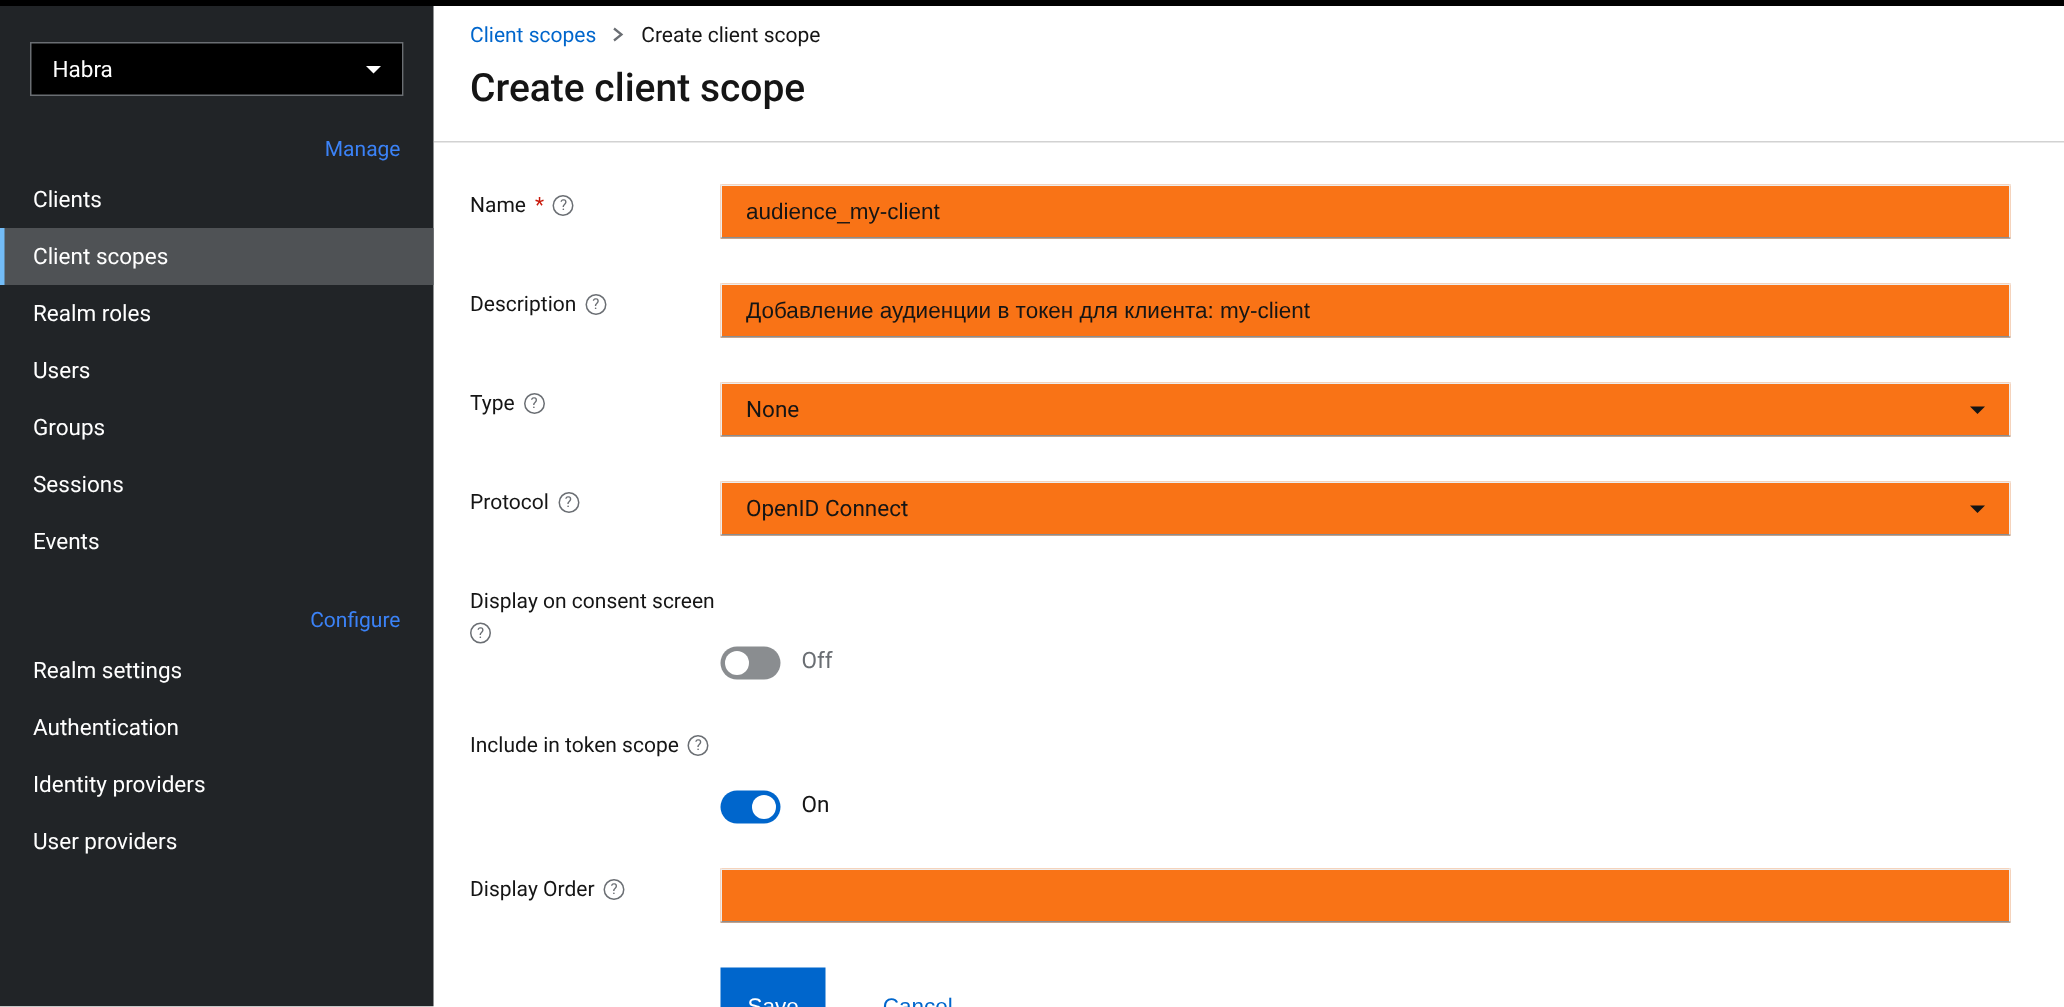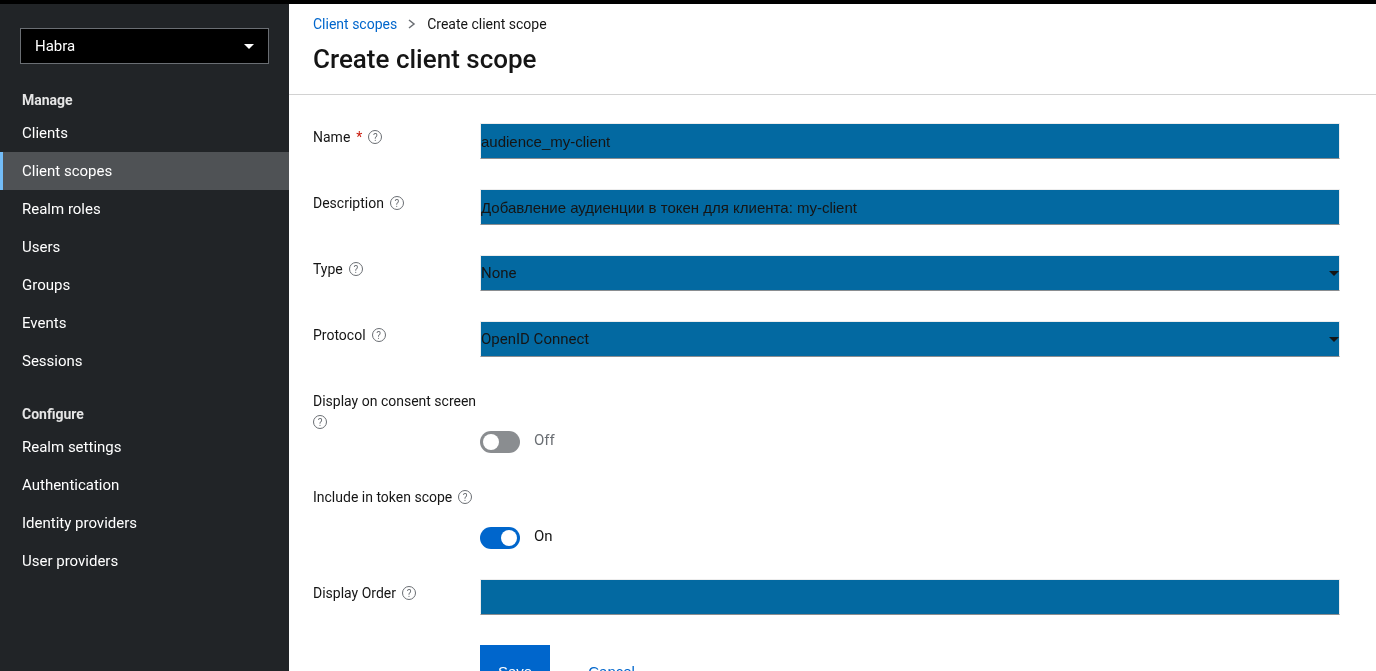--- a/index.html
+++ b/index.html
@@ -47,24 +47,25 @@
     cursor: pointer;
     font-size: 15px;
   }
   .realm-select .caret {
     width: 0; height: 0;
     border-left: 5px solid transparent;
     border-right: 5px solid transparent;
     border-top: 5px solid #fff;
   }
   .nav-section-title {
-    color: #e5e5e5;
+    color: #3b82f6;
     font-size: 14px;
     padding: 10px 22px 6px 22px;
-    font-weight: 700;
+    font-weight: 400;
+    text-align: right;
   }
   .nav-list { list-style: none; }
   .nav-item {
     padding: 10px 22px;
     color: #fff;
     cursor: pointer;
     font-size: 15px;
     position: relative;
   }
   .nav-item.active {
@@ -136,24 +137,24 @@
   }
   .form-control {
     flex: 1;
     max-width: 860px;
   }
   .text-input, .select {
     width: 100%;
     height: 36px;
     border: 1px solid #ededed;
     border-bottom: 1px solid #8a8d90;
-    padding: 0 0;
+    padding: 0 16px;
     font-size: 15px;
     color: #151515;
-    background: #0369a1;
+    background: #f97316;
     outline: none;
   }
   .select {
     display: flex;
     align-items: center;
     justify-content: space-between;
     cursor: pointer;
   }
   .select .caret-down {
     width: 0; height: 0;
@@ -205,22 +206,22 @@
       <span class="caret"></span>
     </div>
 
     <div class="nav-section-title">Manage</div>
     <ul class="nav-list">
       <li class="nav-item"><span>Clients</span></li>
       <li class="nav-item active"><span>Client scopes</span></li>
       <li class="nav-item"><span>Realm roles</span></li>
       <li class="nav-item"><span>Users</span></li>
       <li class="nav-item"><span>Groups</span></li>
+      <li class="nav-item"><span>Sessions</span></li>
       <li class="nav-item"><span>Events</span></li>
-      <li class="nav-item"><span>Sessions</span></li>
     </ul>
 
     <div class="nav-divider"></div>
 
     <div class="nav-section-title">Configure</div>
     <ul class="nav-list">
       <li class="nav-item"><span>Realm settings</span></li>
       <li class="nav-item"><span>Authentication</span></li>
       <li class="nav-item"><span>Identity providers</span></li>
       <li class="nav-item"><span>User providers</span></li>

